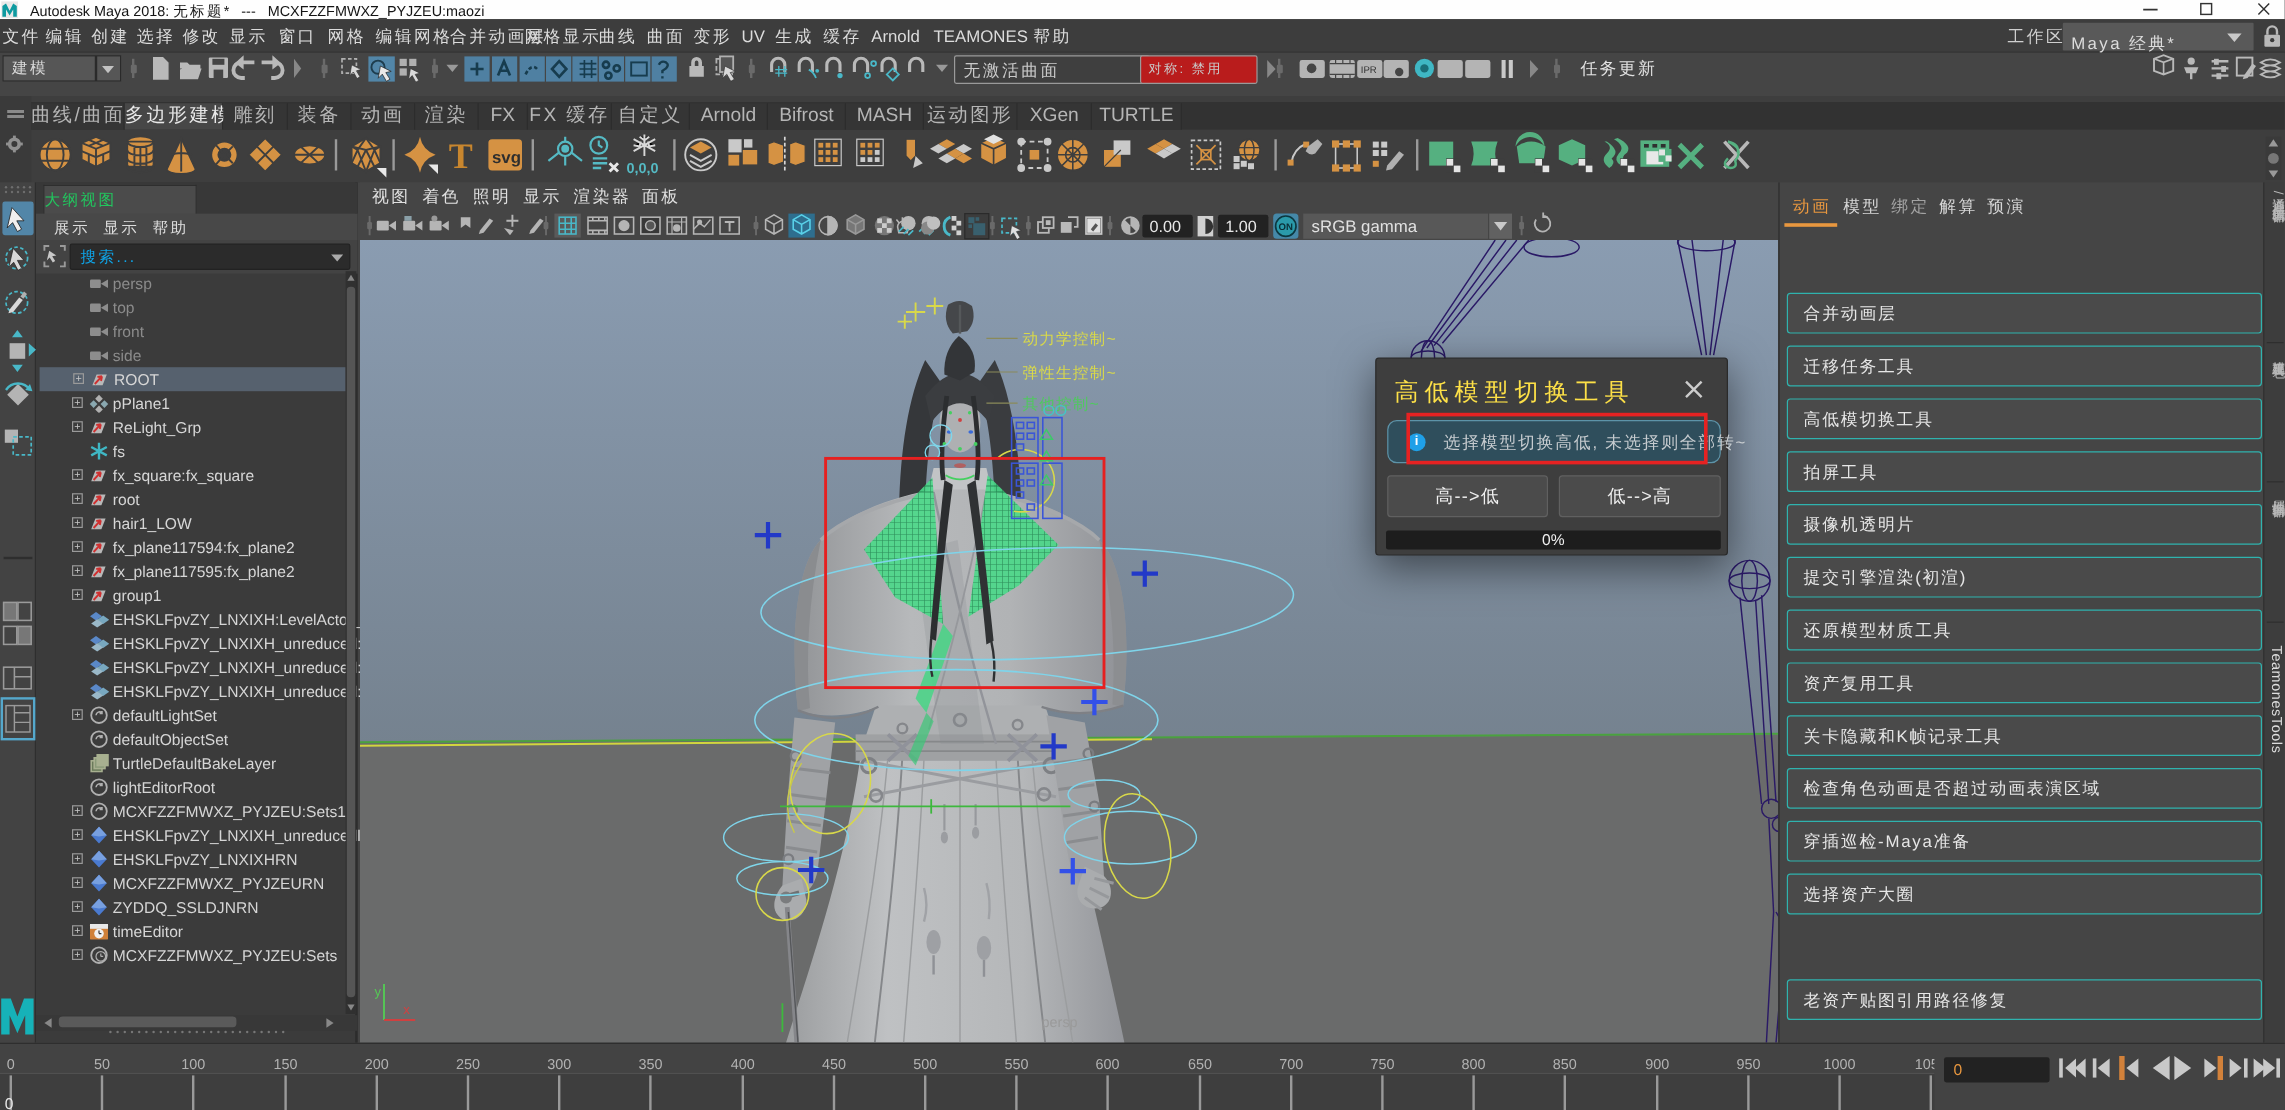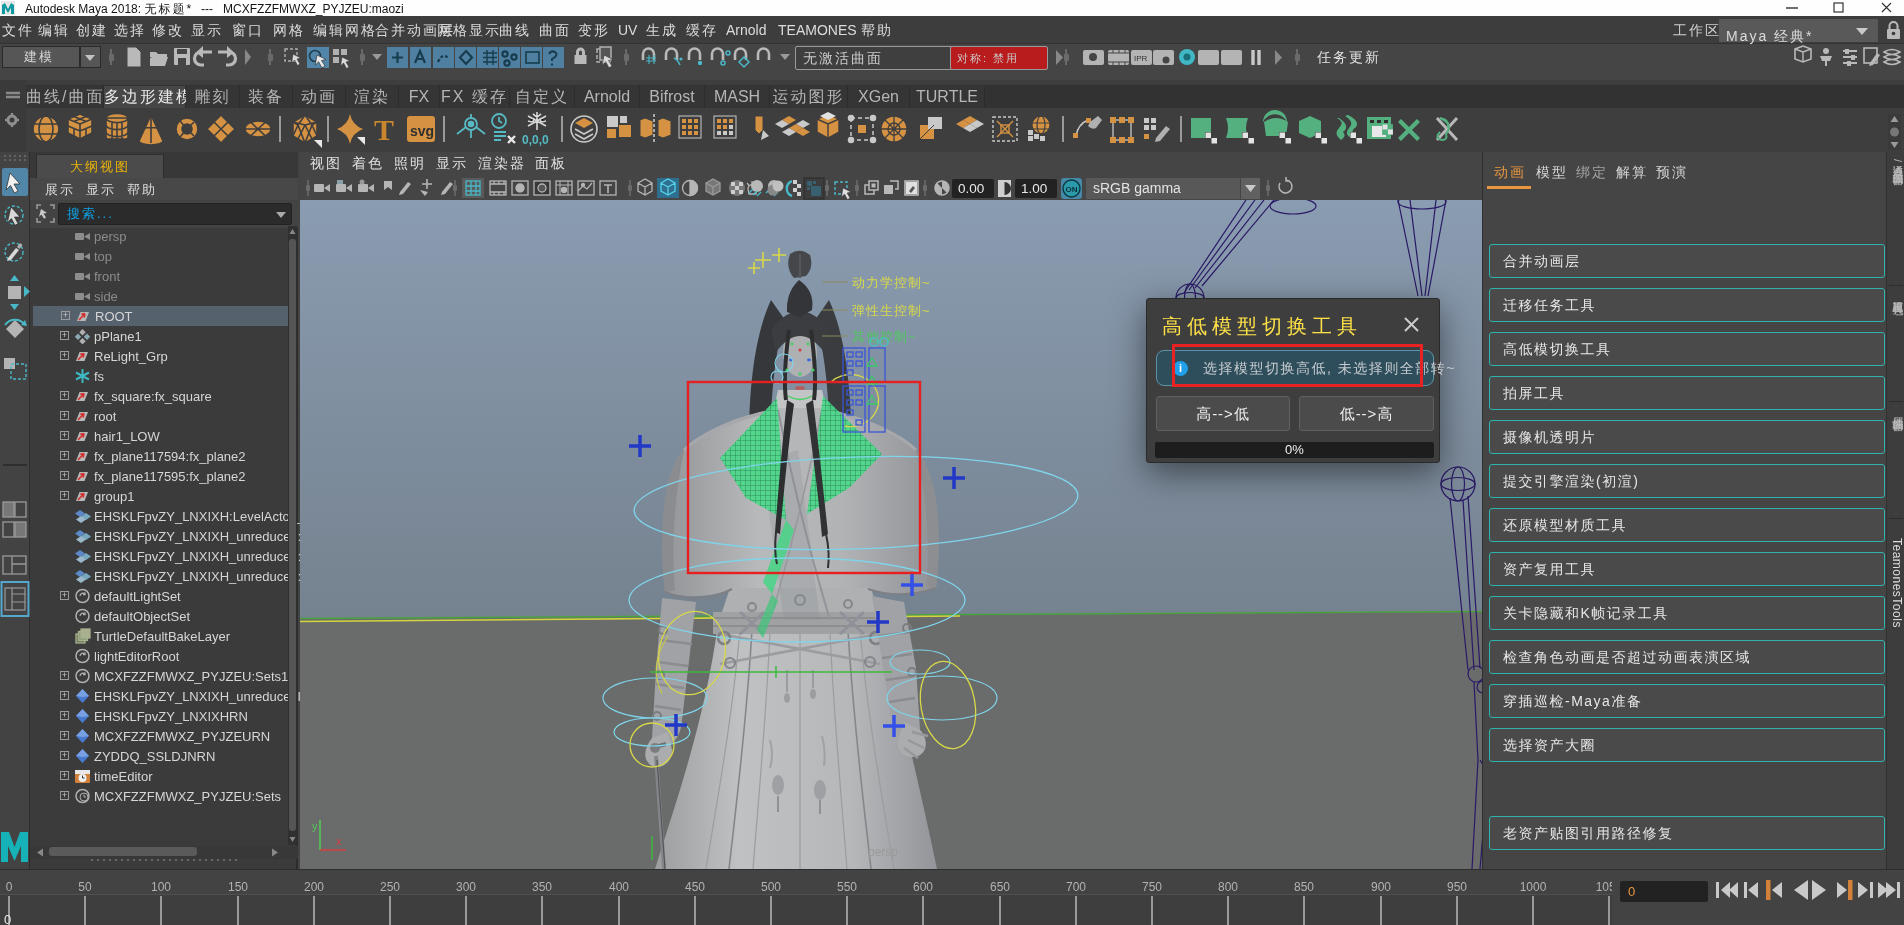--- a/index.html
+++ b/index.html
@@ -67,21 +67,21 @@
  <svg class="abs" style="left:1848px;top:5px" width="28" height="20">
       <path d="M8 7 L14 14 L20 7 Z" fill="#c9c9c9"></path>
     </svg>
  <svg class="abs" style="left:1884px;top:4px" width="20" height="22">
       <rect x="3" y="9" width="13" height="10" rx="1" fill="#b9b9b9"></rect>
       <path d="M5.5 9 V6 a4 4 0 0 1 8 0 V9" fill="none" stroke="#b9b9b9" stroke-width="2"></path>
       <circle cx="9.5" cy="13.5" r="1.8" fill="#3a3a3a"></circle>
     </svg>
 </div>
 <div class="abs" id="statusbar">
- <div class="abs" style="left:2px;top:2px;width:78px;height:22px;background:#565656;border:1px solid #2a2a2a;color:#d8d8d8;font-size:13px;line-height:20px;padding-left:21px"><span class="cjk">建模</span></div>
+ <div class="abs" style="left:2px;top:2px;width:78px;height:22px;background:#565656;border:1px solid #2a2a2a;color:#d8d8d8;font-size:13px;line-height:20px;padding-left:7px"><span class="cjk">建模</span></div>
  <div class="abs" style="left:80px;top:2px;width:21px;height:22px;background:#565656;border:1px solid #2a2a2a"><svg width="19" height="20">
         <path d="M4 8 L9 14 L14 8 Z" fill="#c2c2c2"></path>
       </svg></div>
  <svg class="abs" style="left:0;top:0" width="1904" height="36">
   <g stroke="#6a6a6a" stroke-width="2">
         <path d="M111 5 V21"></path>
         <path d="M270 5 V21"></path>
         <path d="M362 5 V21"></path>
         <path d="M626 5 V21"></path>
         <path d="M912 5 V21"></path>
@@ -524,21 +524,21 @@
   <rect x="1.5" y="430" width="27" height="34" fill="none" stroke="#55a8cc" stroke-width="2"></rect>
   <g fill="none" stroke="#9a9a9a" stroke-width="1.2">
         <rect x="5" y="436" width="20" height="22"></rect>
         <path d="M12 436 v22 M12 442 h13 M12 450 h13"></path>
       </g>
   <path d="M1 680 L1 714 L8 714 L8 694 L14.5 709 L21 694 L21 714 L28 714 L28 680 L20 680 L14.5 695 L9 680 Z" fill="#16b2b8"></path>
  </svg>
 </div>
 <div class="abs" id="outliner">
  <div class="abs" style="left:0;top:0;width:268px;height:26px;background:#383838"></div>
- <div class="abs" style="left:6px;top:2px;width:128px;height:26px;background:#4b4b4b;border:1px solid #2e2e2e;border-bottom:none;color:#eab308;font-size:13px;text-align:center;line-height:24px"><span class="cjk">大纲视图</span></div>
+ <div class="abs" style="left:6px;top:2px;width:128px;height:26px;background:#4b4b4b;border:1px solid #2e2e2e;border-bottom:none;color:#22c55e;font-size:13px;line-height:24px"><span class="cjk">大纲视图</span></div>
  <div class="abs" style="left:0;top:26px;width:268px;height:22px;background:#484848;color:#dcdcdc;font-size:13px">
   <span class="abs cjk" style="left:15px;top:3px">展示</span>
       <span class="abs cjk" style="left:56px;top:3px">显示</span>
       <span class="abs cjk" style="left:97px;top:3px">帮助</span>
  </div>
  <div class="abs" style="left:0;top:48px;width:268px;height:28px;background:#434343"></div>
  <svg class="abs" style="left:5px;top:51px" width="21" height="21">
       <g stroke="#9a9a9a" stroke-width="1.6" fill="none">
         <path d="M2 6 V2 H6 M15 2 h4 v4 M19 15 v4 h-4 M6 19 H2 v-4"></path>
       </g>

